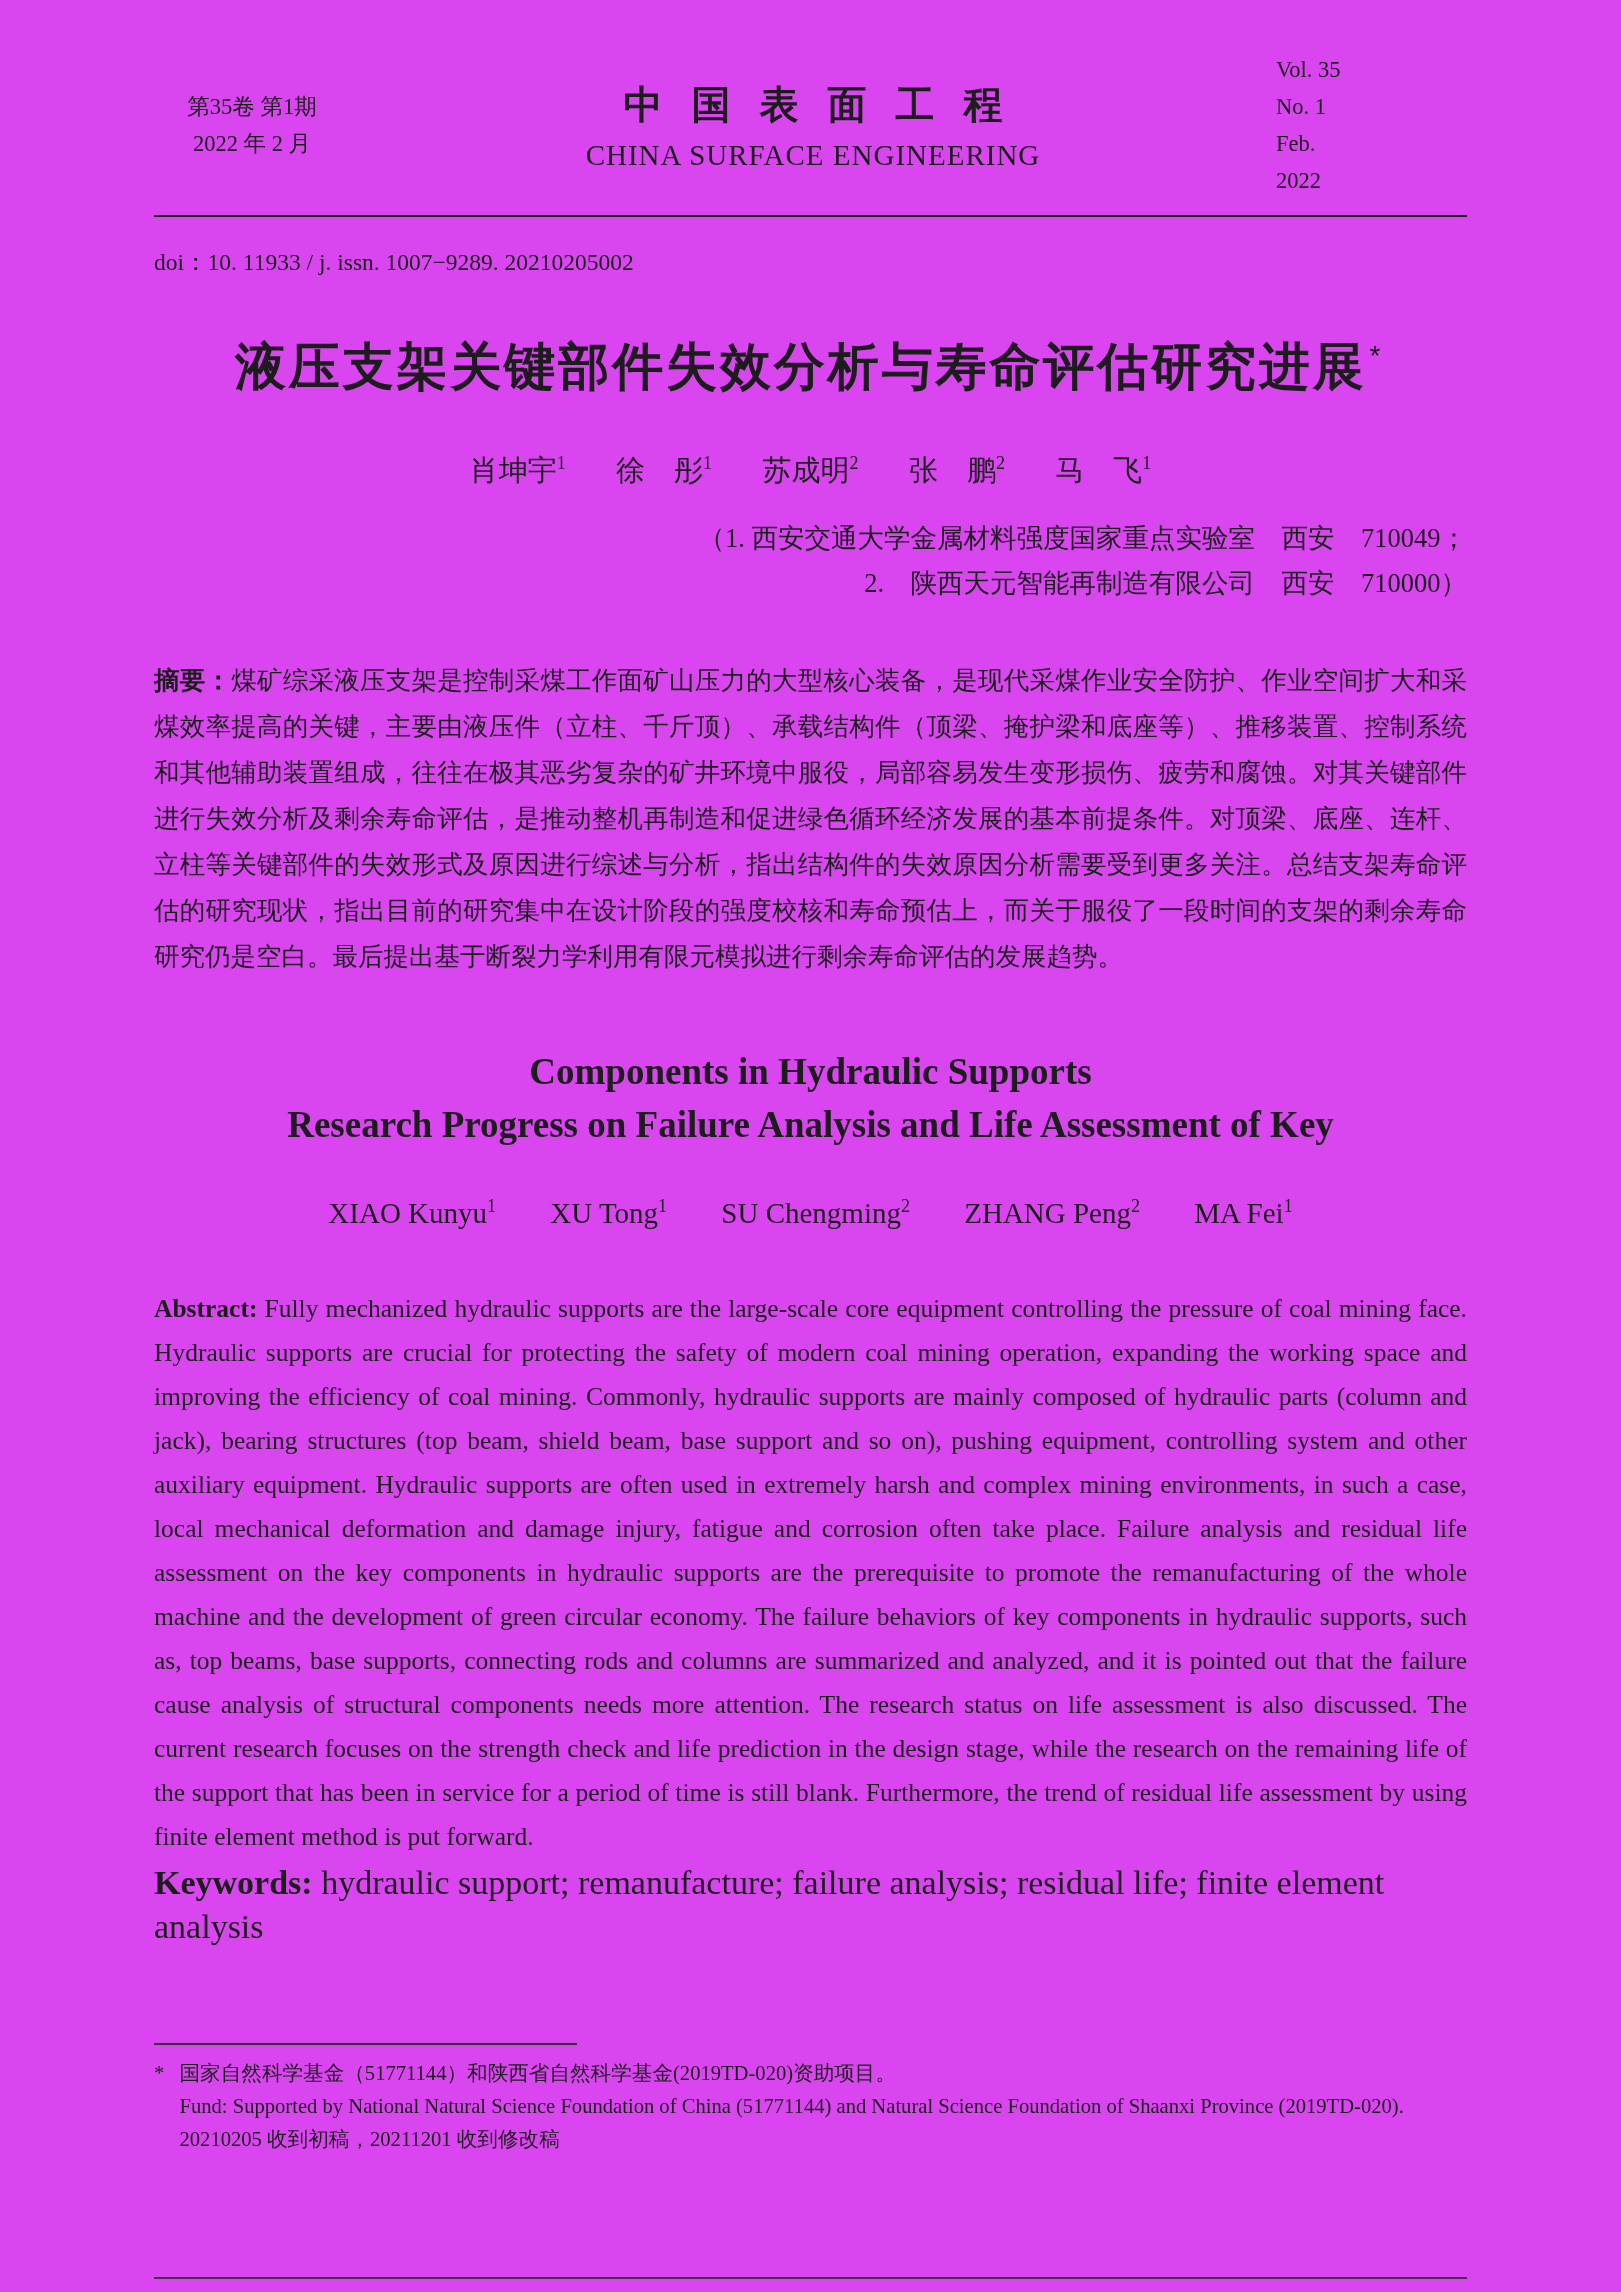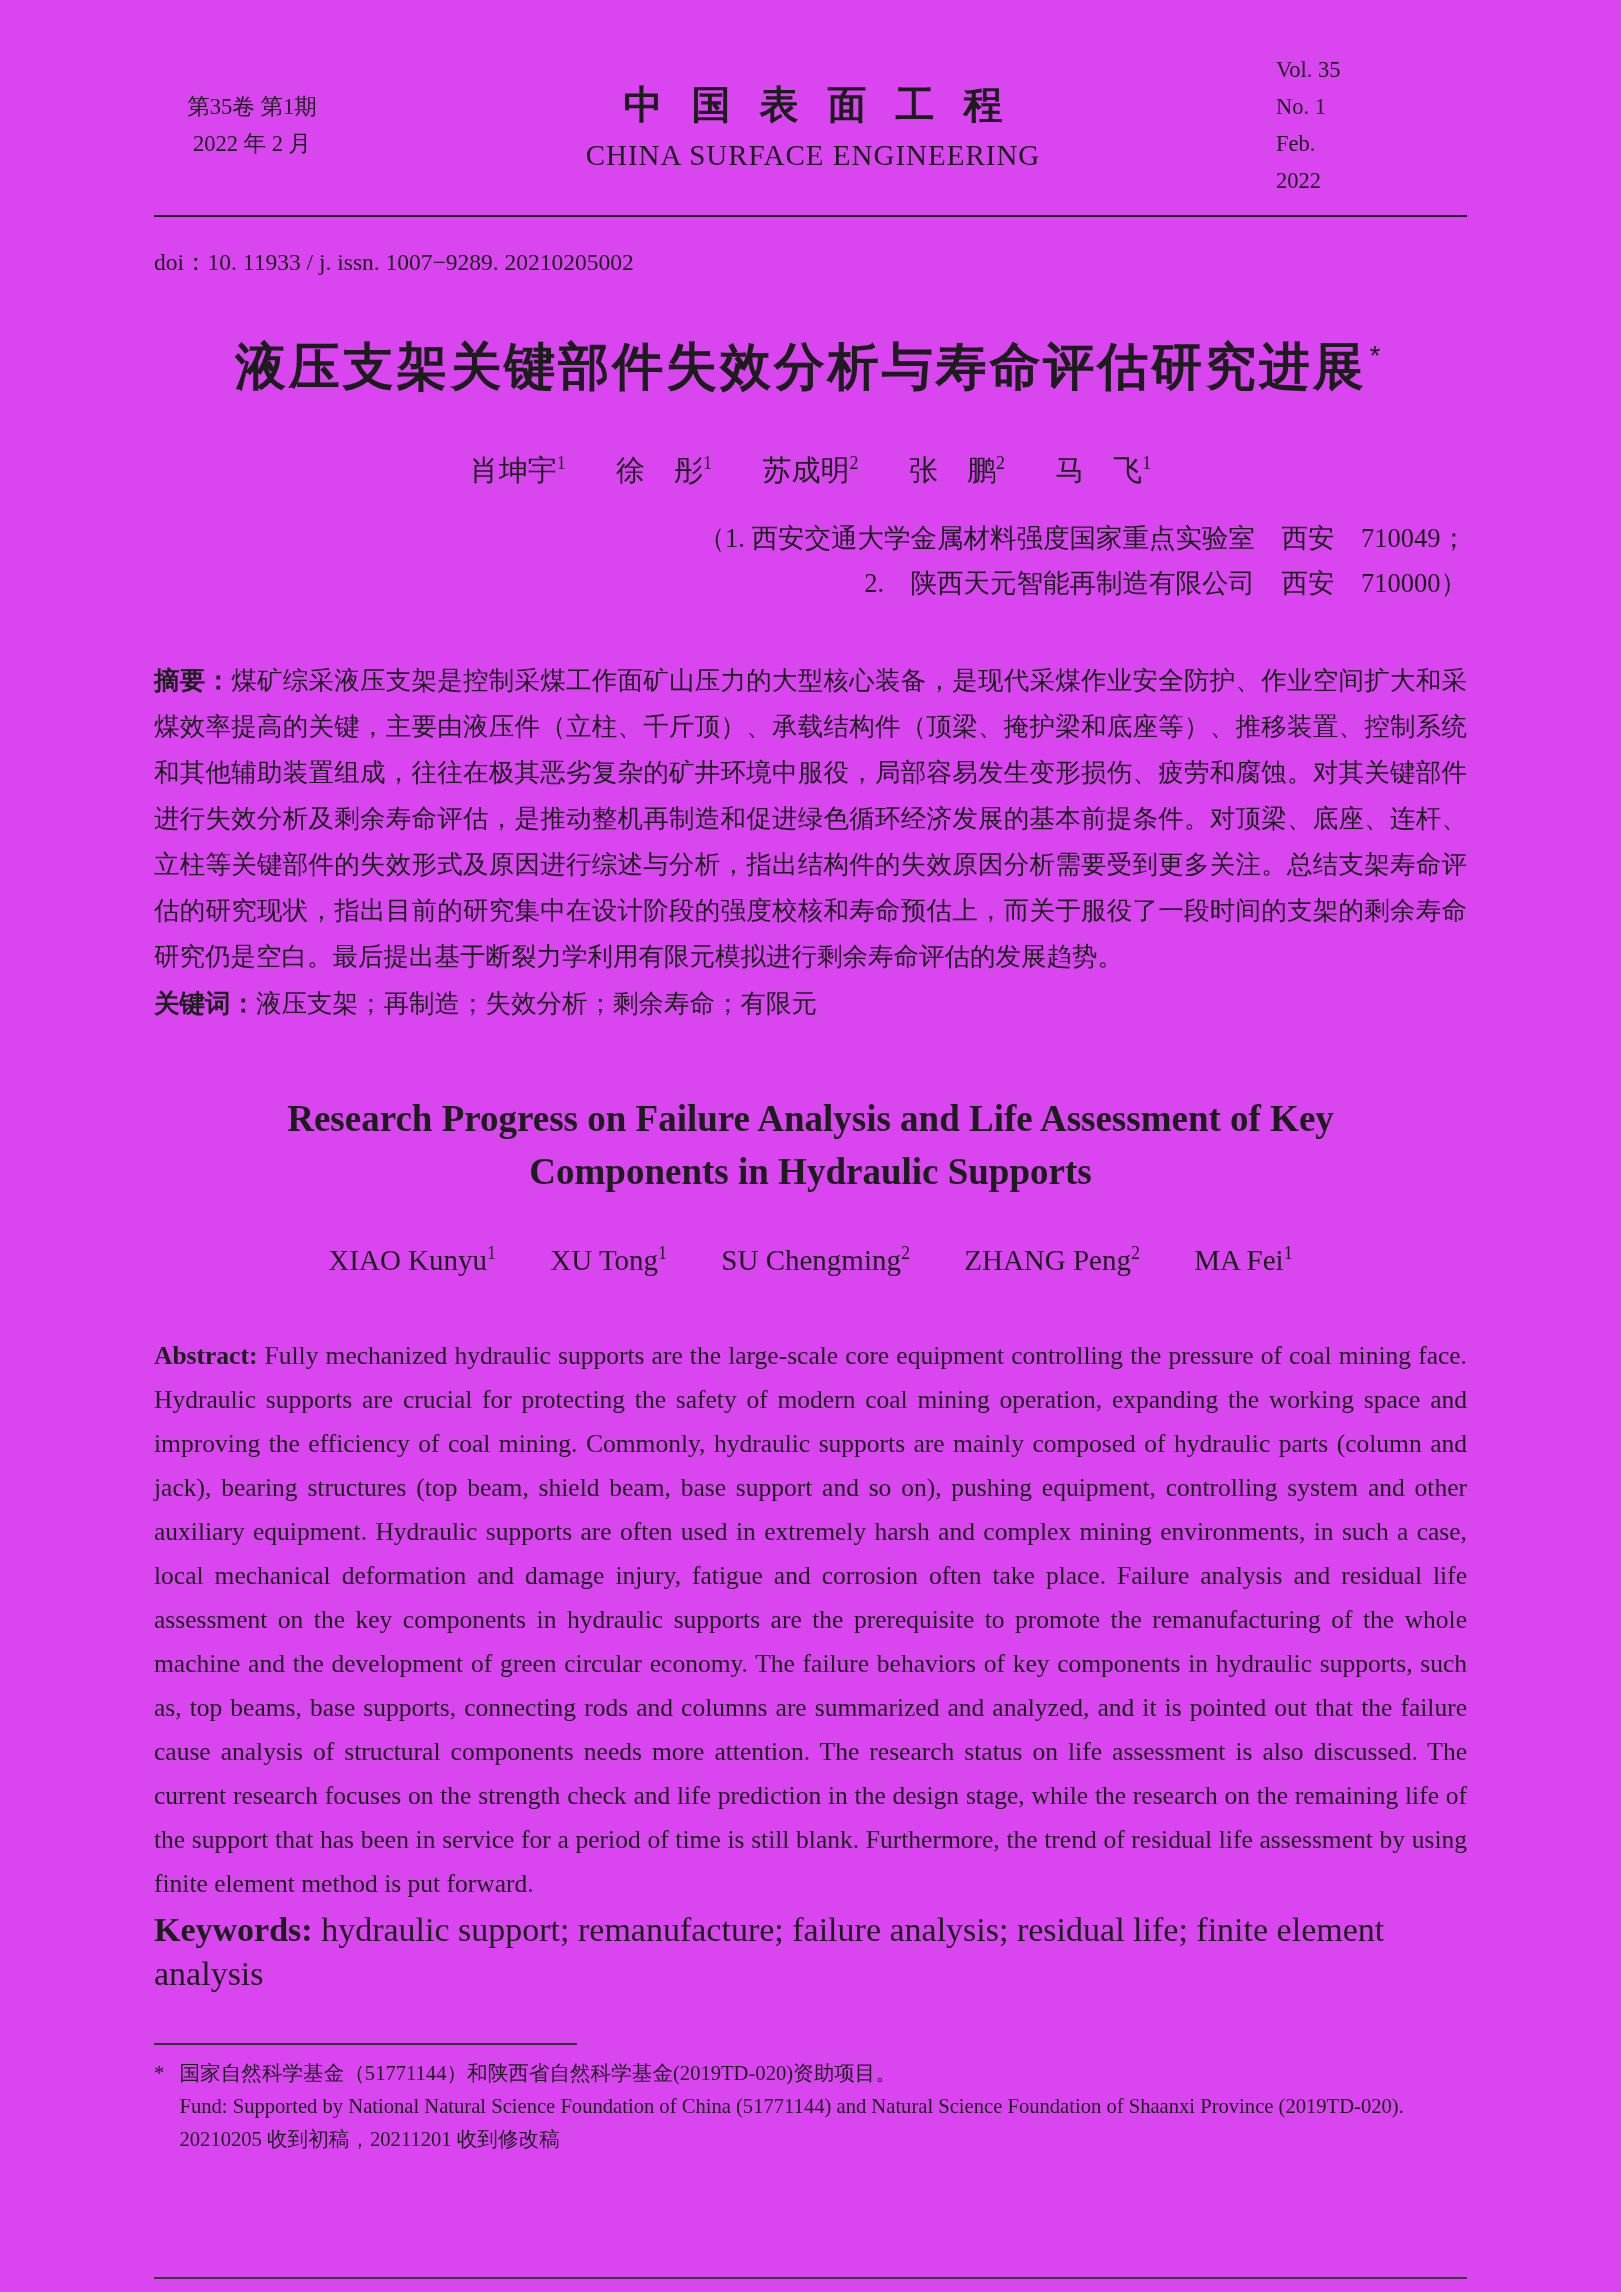--- a/index.html
+++ b/index.html
@@ -95,26 +95,25 @@
       <span class="author"><span>马　飞</span><sup>1</sup></span>
     </div>
 
     <div class="cn-affil">
       <div>（1. 西安交通大学金属材料强度国家重点实验室　西安　710049；</div>
       <div>2.　陕西天元智能再制造有限公司　西安　710000）</div>
     </div>
 
     <p class="cn-abstract"><span class="cn-label">摘要：</span><span>煤矿综采液压支架是控制采煤工作面矿山压力的大型核心装备，是现代采煤作业安全防护、作业空间扩大和采煤效率提高的关键，主要由液压件（立柱、千斤顶）、承载结构件（顶梁、掩护梁和底座等）、推移装置、控制系统和其他辅助装置组成，往往在极其恶劣复杂的矿井环境中服役，局部容易发生变形损伤、疲劳和腐蚀。对其关键部件进行失效分析及剩余寿命评估，是推动整机再制造和促进绿色循环经济发展的基本前提条件。对顶梁、底座、连杆、立柱等关键部件的失效形式及原因进行综述与分析，指出结构件的失效原因分析需要受到更多关注。总结支架寿命评估的研究现状，指出目前的研究集中在设计阶段的强度校核和寿命预估上，而关于服役了一段时间的支架的剩余寿命研究仍是空白。最后提出基于断裂力学利用有限元模拟进行剩余寿命评估的发展趋势。</span></p>
 
-    <p class="cn-keywords"><span class="cn-label">关键词：</span><span>液压支架；再制造；失效分析；剩余寿命；有限元</span></p>
 
 
     <h2 class="en-title">
+      <div>Components in Hydraulic Supports</div>
       <div>Research Progress on Failure Analysis and Life Assessment of Key</div>
-      <div>Components in Hydraulic Supports</div>
     </h2>
 
     <div class="en-authors">
       <span class="author"><span>XIAO Kunyu</span><sup>1</sup></span>
       <span class="author"><span>XU Tong</span><sup>1</sup></span>
       <span class="author"><span>SU Chengming</span><sup>2</sup></span>
       <span class="author"><span>ZHANG Peng</span><sup>2</sup></span>
       <span class="author"><span>MA Fei</span><sup>1</sup></span>
     </div>
 

